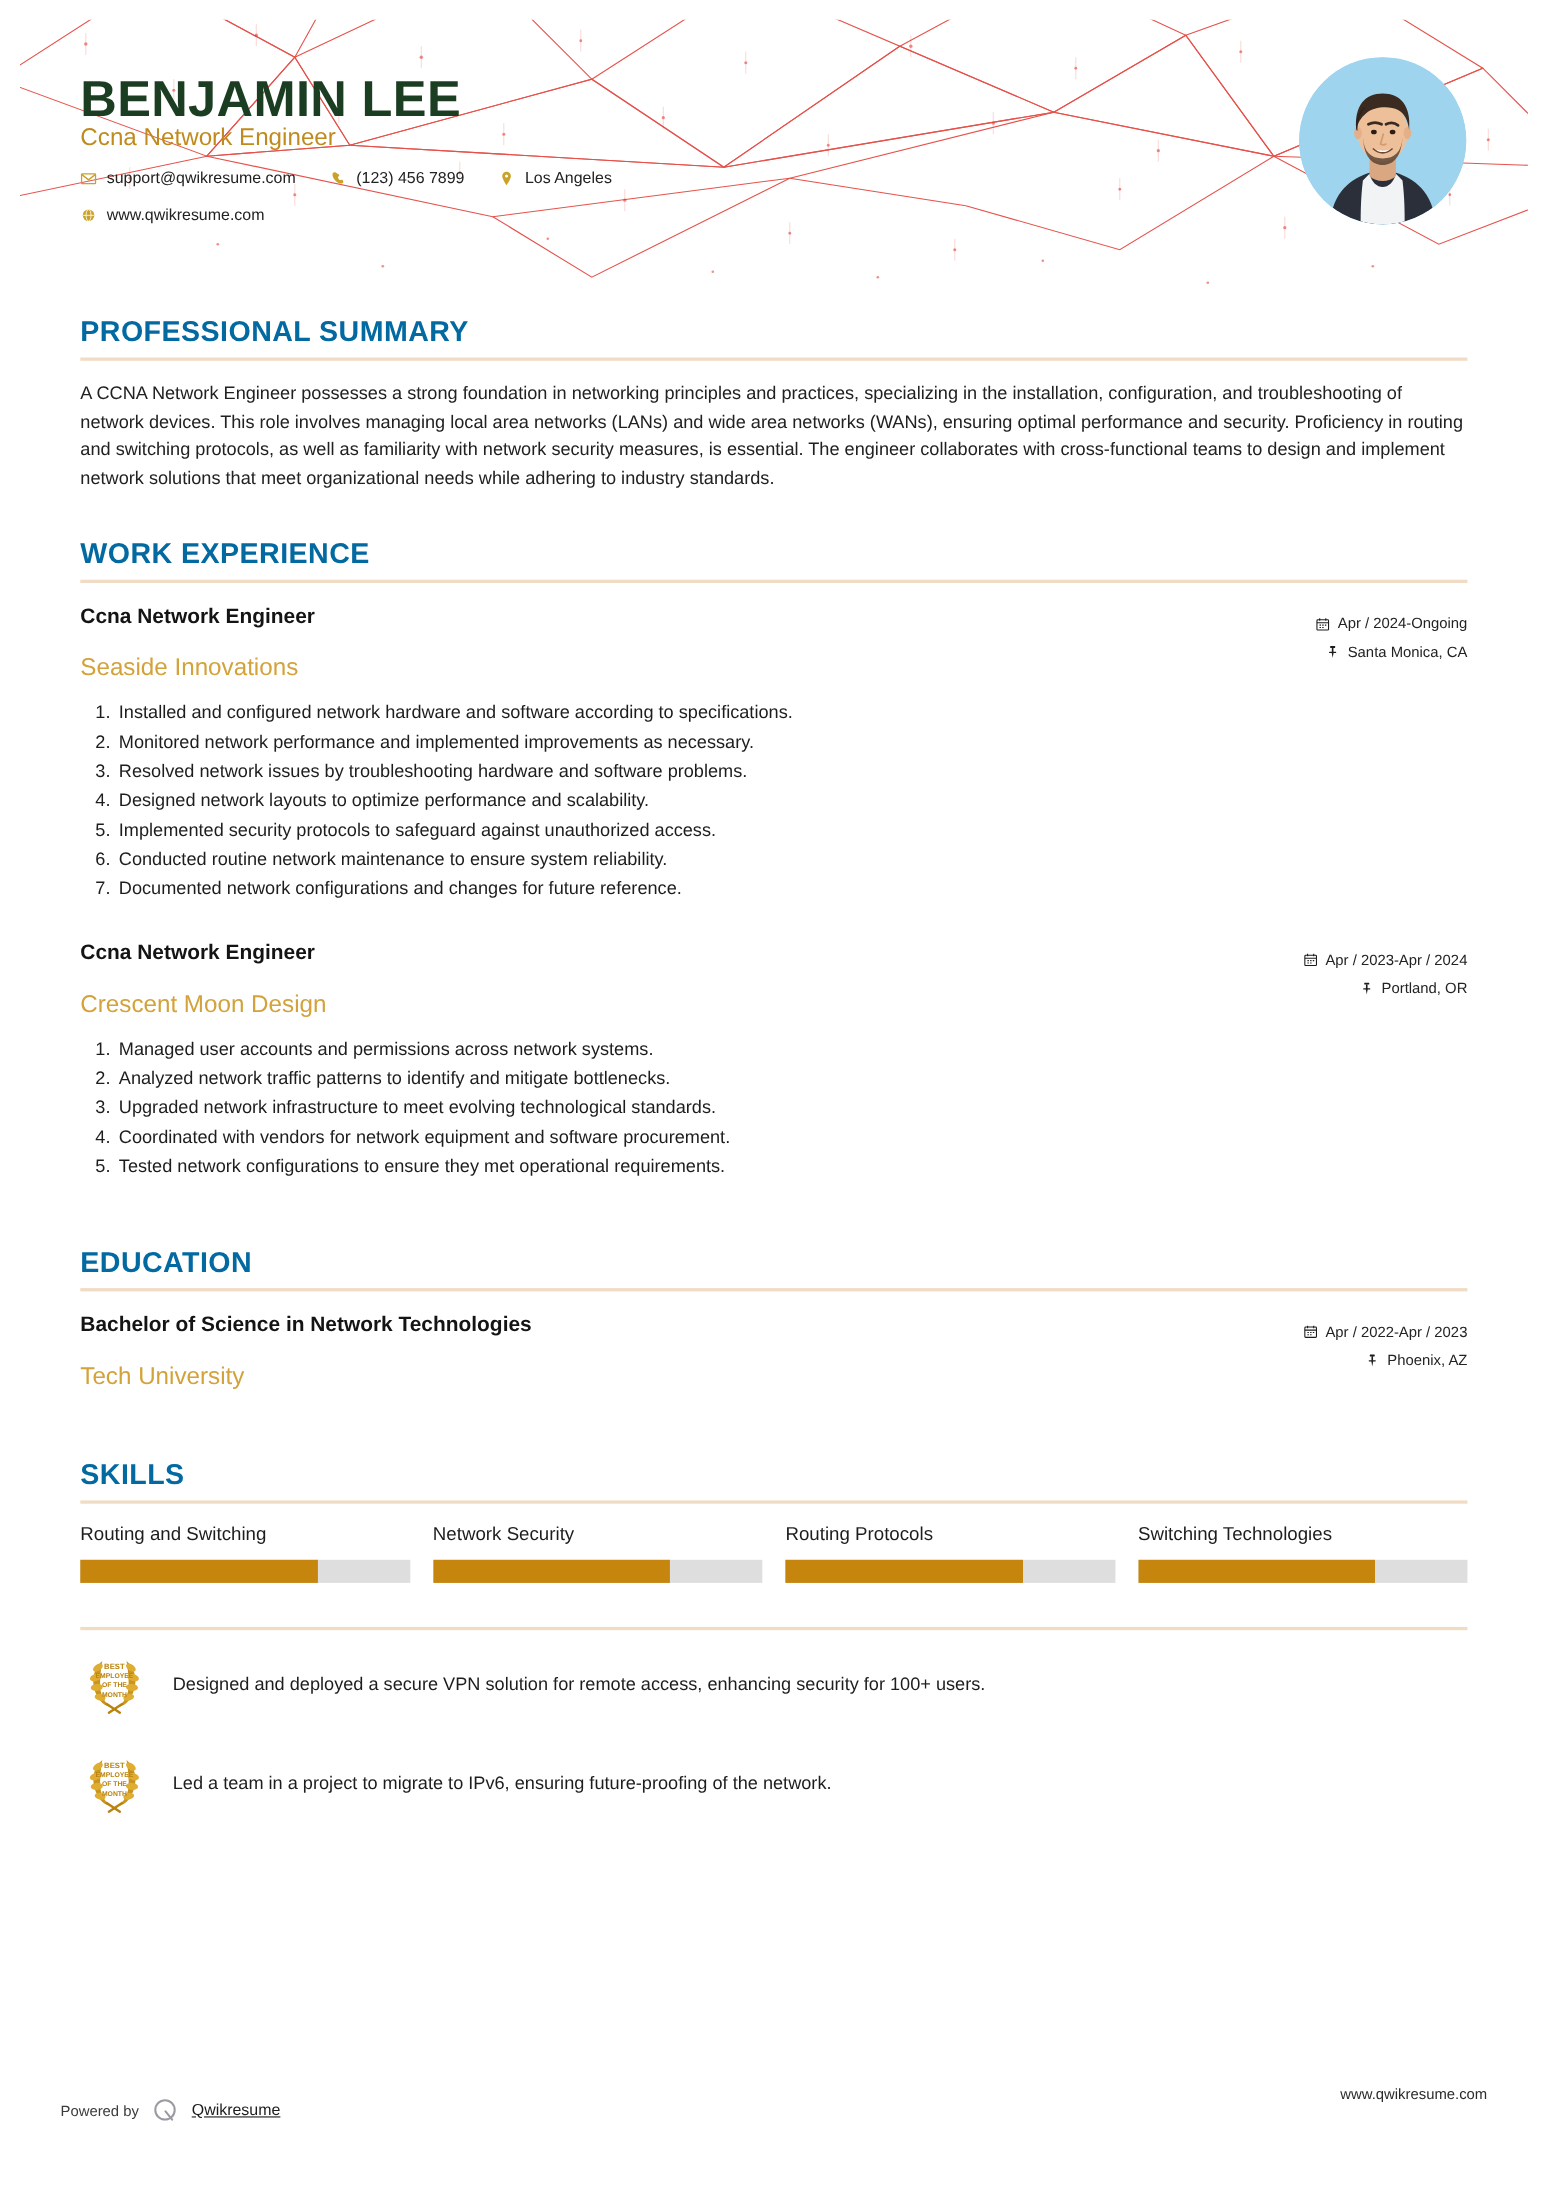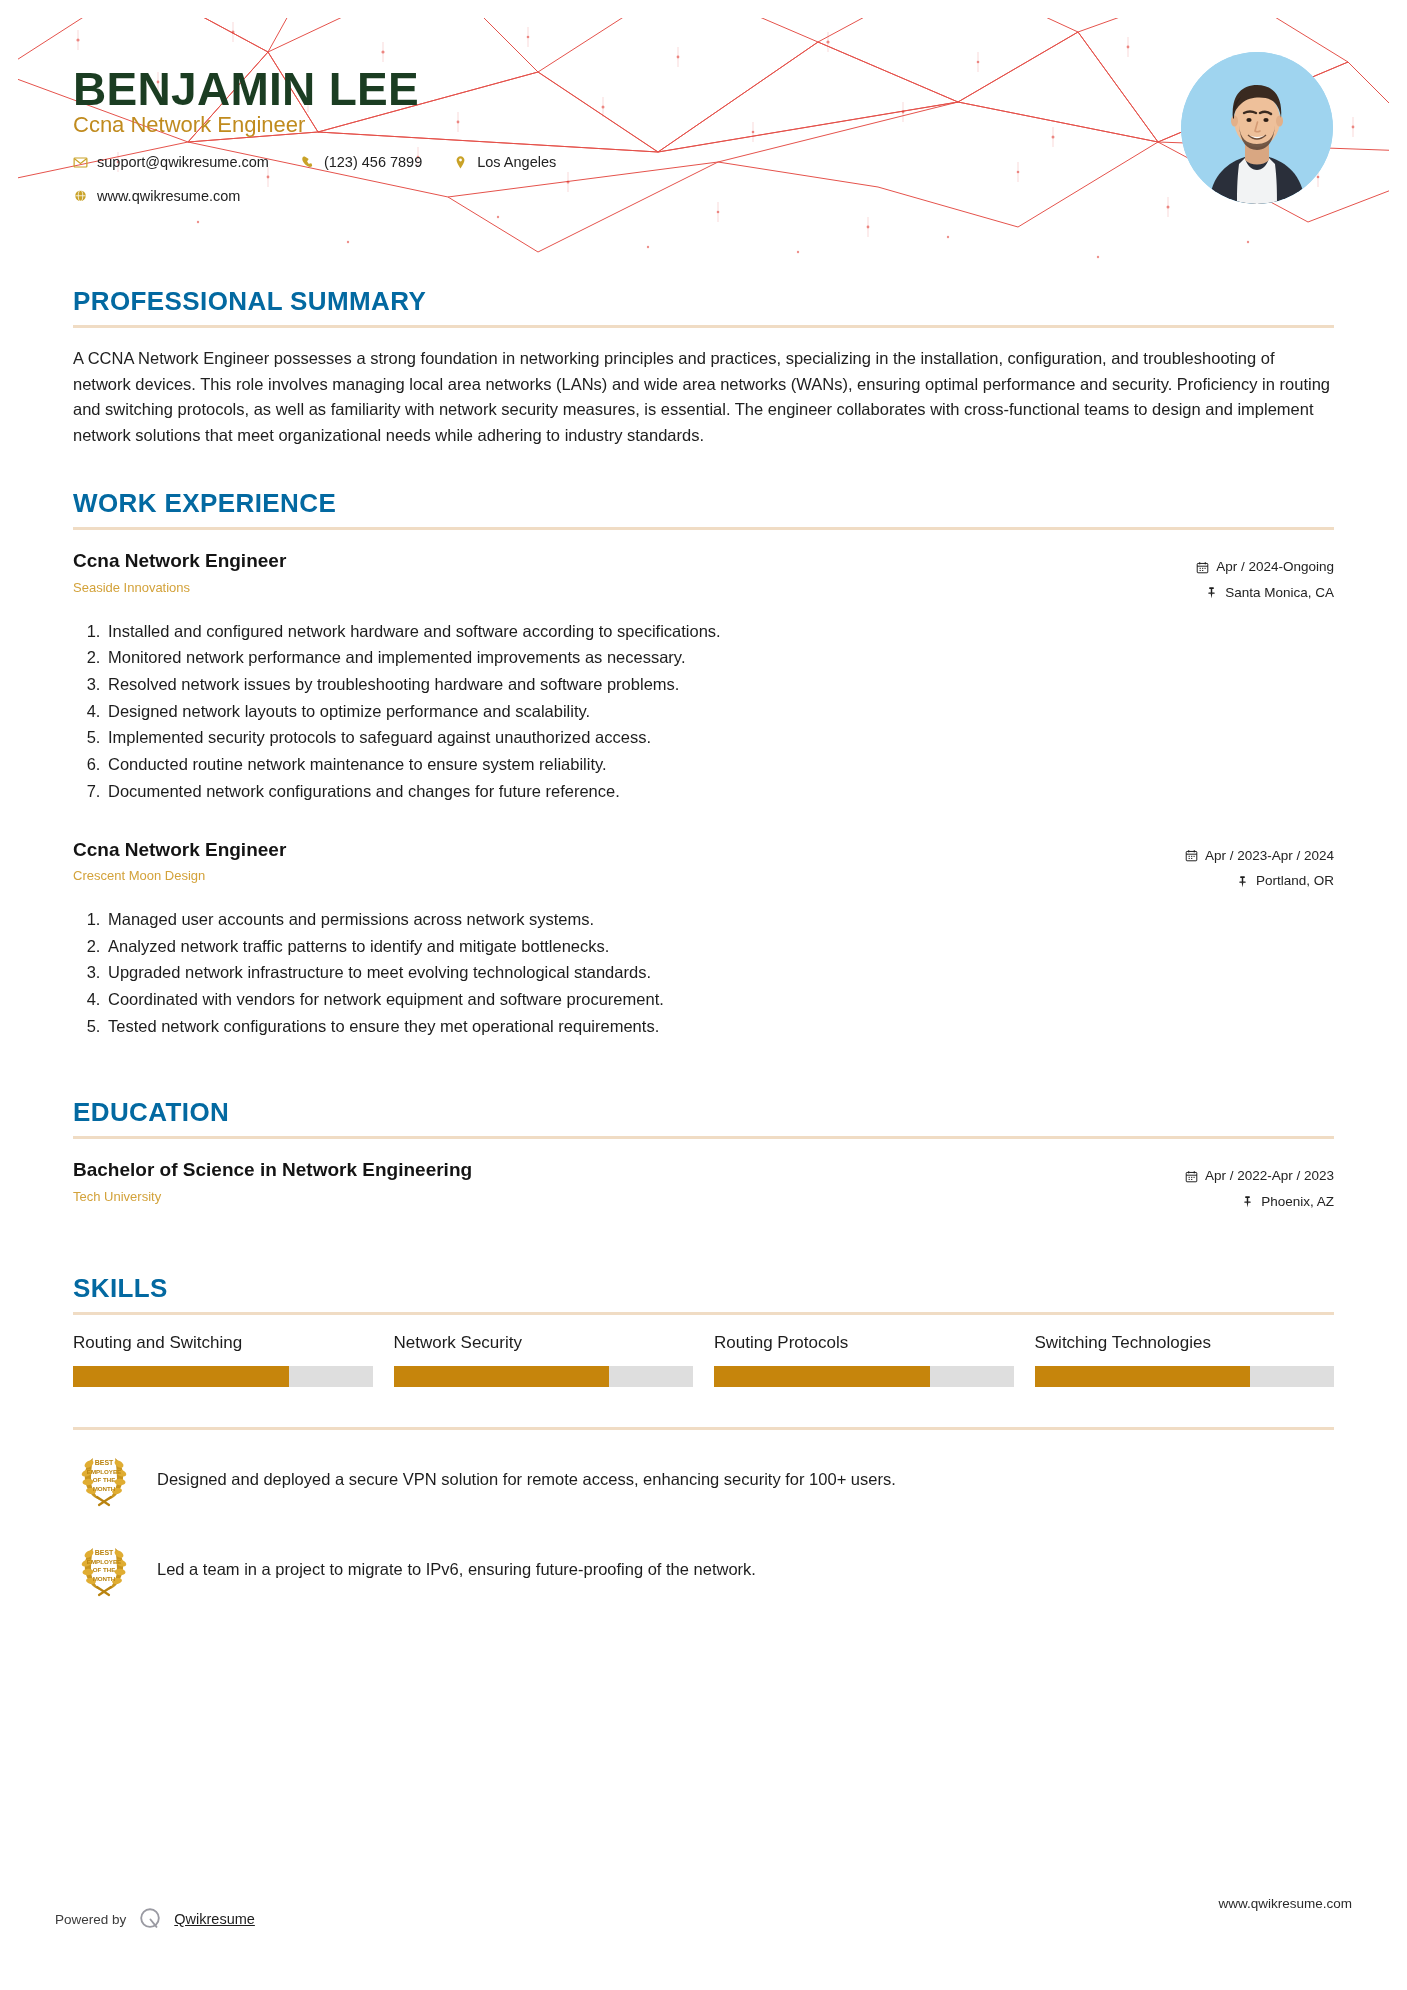--- a/index.html
+++ b/index.html
@@ -131,24 +131,24 @@
     align-items: flex-start;
   }
   .entry-left { flex: 1; }
   .entry-role {
     font-size: 19px;
     font-weight: 700;
     color: #141414;
     line-height: 1.35;
   }
   .entry-org {
-    font-size: 13px;
+    font-size: 22px;
     color: #d3a23a;
     line-height: 1.5;
-    margin-top: 4px;
+    margin-top: 16px;
   }
   .entry-right {
     text-align: center;
     padding-top: 6px;
     min-width: 210px;
   }
   .meta-line {
     display: flex;
     align-items: center;
     justify-content: flex-end;
@@ -548,21 +548,21 @@
 
   <div class="gap-lg"></div>
 
   <div class="section">
     <h2 class="section-title">EDUCATION</h2>
     <div class="section-rule"></div>
 
     <div class="entry">
       <div class="entry-head">
         <div class="entry-left">
-          <div class="entry-role">Bachelor of Science in Network Engineering</div>
+          <div class="entry-role">Bachelor of Science in Network Technologies</div>
           <div class="entry-org">Tech University</div>
         </div>
         <div class="entry-right">
           <div class="meta-line">
             <span class="ico">
               <svg width="13" height="13" viewBox="0 0 16 16" fill="none" stroke="#1c1c1c" stroke-width="1.2">
                 <rect x="1.5" y="3" width="13" height="11.5" rx="1"></rect>
                 <line x1="1.5" y1="6.4" x2="14.5" y2="6.4"></line>
                 <line x1="4.6" y1="1.4" x2="4.6" y2="4.2"></line>
                 <line x1="11.4" y1="1.4" x2="11.4" y2="4.2"></line>

